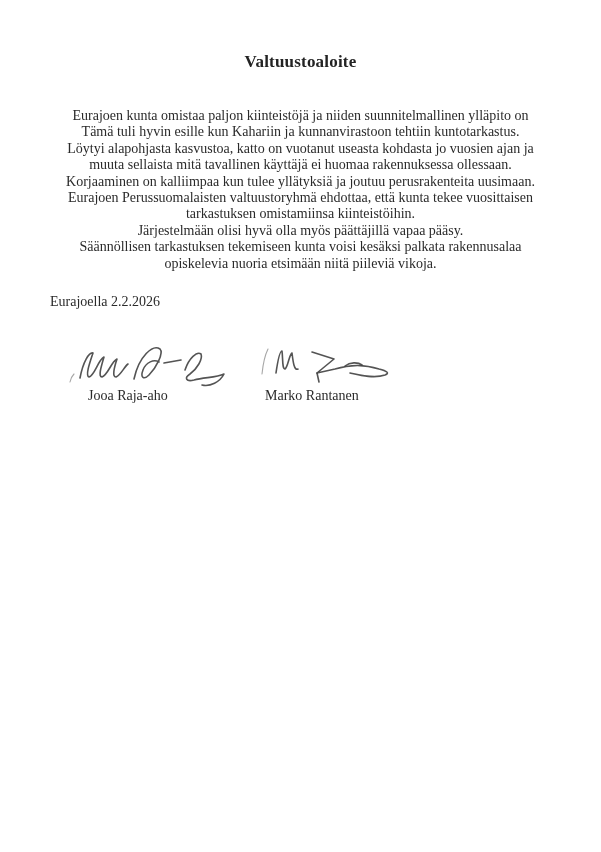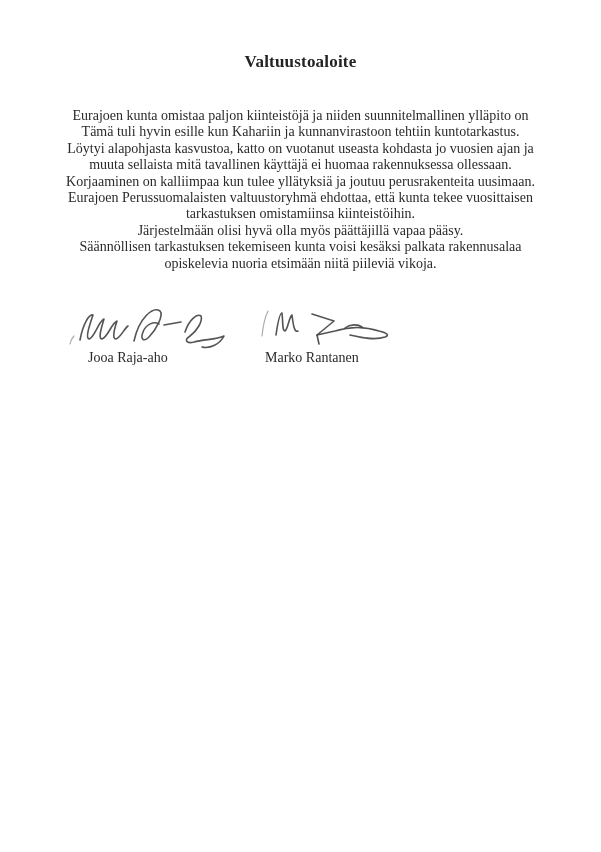--- a/index.html
+++ b/index.html
@@ -94,20 +94,21 @@
     </div>
 
     <div class="para second">
       <div class="line">Eurajoen Perussuomalaisten valtuustoryhmä ehdottaa, että kunta tekee vuosittaisen</div>
       <div class="line">tarkastuksen omistamiinsa kiinteistöihin.</div>
       <div class="line">Järjestelmään olisi hyvä olla myös päättäjillä vapaa pääsy.</div>
       <div class="line">Säännöllisen tarkastuksen tekemiseen kunta voisi kesäksi palkata rakennusalaa</div>
       <div class="line">opiskelevia nuoria etsimään niitä piileviä vikoja.</div>
     </div>
 
+    <div class="dateline">Eurajoella 2.2.2026</div>
 
     <div class="sig-area">
 
       <svg class="sig-svg s1" width="164" height="56" viewBox="0 0 164 56" aria-hidden="true">
         <path class="light" d="M4,46 Q5,41 8,38"></path>
         <path d="M14,42 C17,26 23,16 27,17 C24,26 19,40 23,41 C29,39 32,24 38,21 C35,31 32,41 36,41 C42,39 45,26 51,23 C48,32 46,41 50,41 C55,39 58,31 62,28"></path>
         <path d="M68,43 C73,20 87,8 94,13 C98,17 90,32 83,39 C78,44 74,42 77,34 C80,26 88,23 93,26"></path>
         <path d="M98,27 L115,24"></path>
         <path d="M119,34 C123,22 131,15 135,18 C137,23 131,33 124,38 C118,42 120,46 128,44 C138,41 150,42 158,38 C154,46 144,51 136,49"></path>
       </svg>

